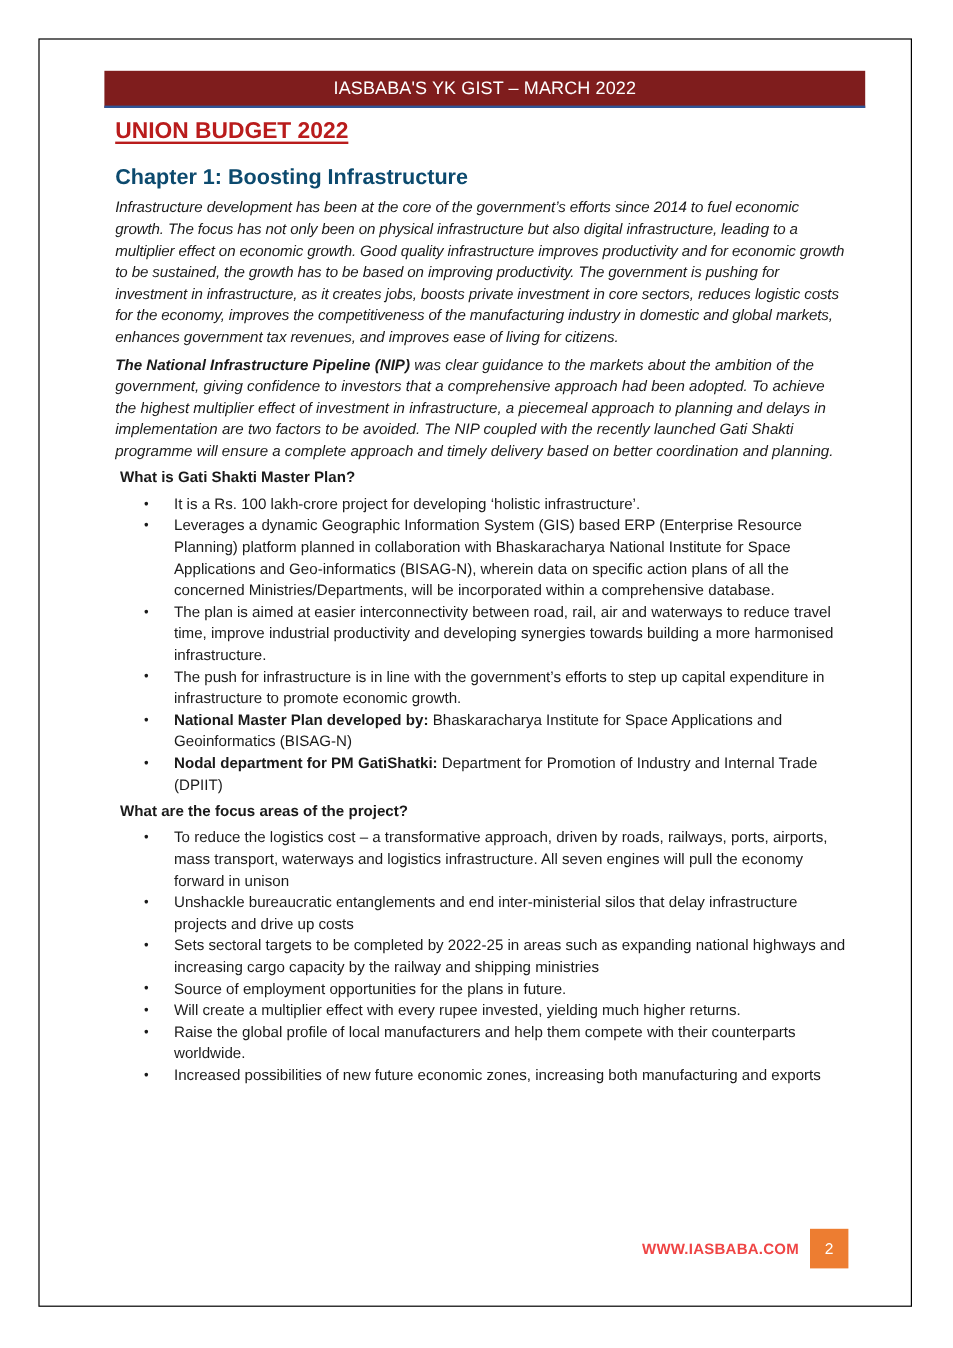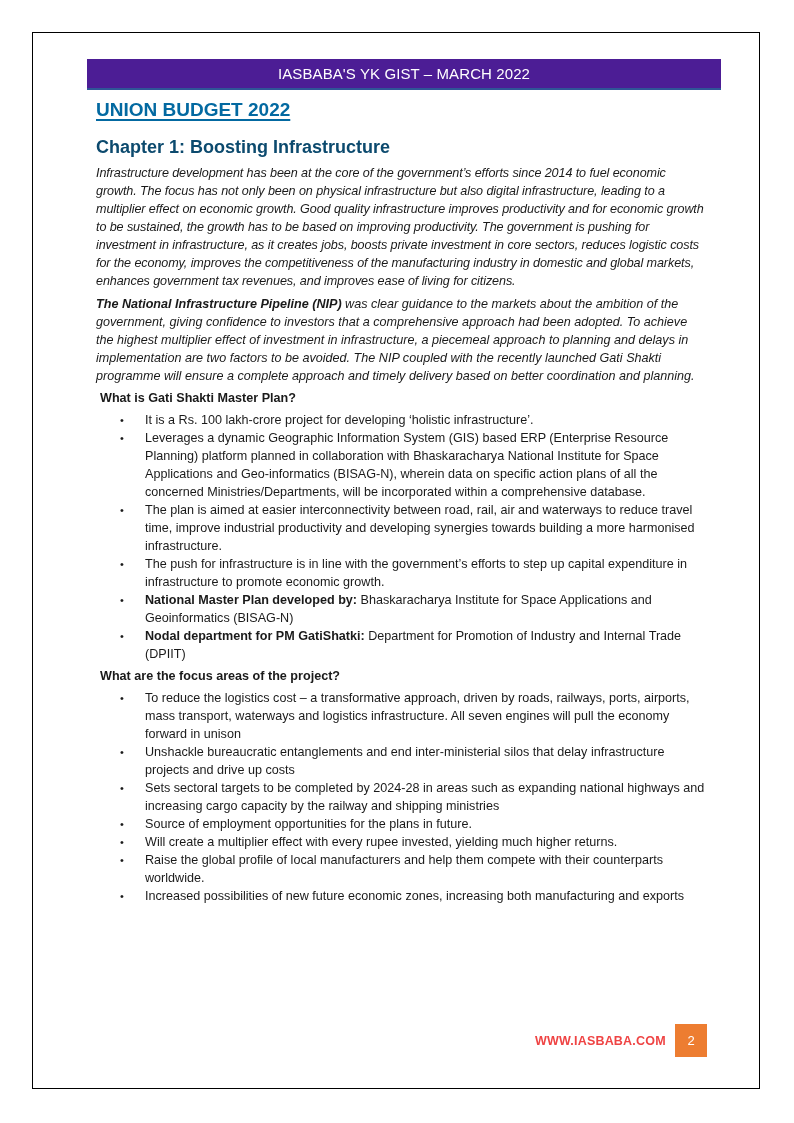--- a/index.html
+++ b/index.html
@@ -1,24 +1,24 @@
 <!DOCTYPE html>
 <html><head>
 <meta charset="utf-8">
 <style>
   html, body { margin: 0; padding: 0; background: #ffffff; }
   body { width: 794px; height: 1123px; position: relative; overflow: hidden;
          font-family: "Liberation Sans", "DejaVu Sans", sans-serif; color: #1a1a1a; }
   .page-border { position: absolute; left: 32px; top: 32px; width: 728px; height: 1057px;
                  border: 1.3px solid #000; box-sizing: border-box; }
   .header-bar { position: absolute; left: 87px; top: 59px; width: 634px; height: 31px;
-                background: #4c1d95; border-bottom: 2px solid #2f5597; box-sizing: border-box;
+                background: #7f1d1d; border-bottom: 2px solid #2f5597; box-sizing: border-box;
                 color: #ffffff; font-size: 15px; text-align: center; line-height: 30px; letter-spacing: 0.1px; }
   .content { position: absolute; left: 96px; top: 96px; width: 610px; }
-  .union-title { color: #0369a1; font-weight: bold; font-size: 19px; text-decoration: underline;
+  .union-title { color: #b91c1c; font-weight: bold; font-size: 19px; text-decoration: underline;
                  text-decoration-thickness: 1.5px; text-underline-offset: 3px; margin: 0; height: 28px; line-height: 28px; }
   .chapter-title { color: #0c4a6e; font-weight: bold; font-size: 18px; margin: 12px 0 0 0; line-height: 22px; }
   .para { font-size: 12.6px; line-height: 18px; margin: 0; }
   .intro { font-style: italic; margin-top: 6px; letter-spacing: -0.1px; }
   .nip { margin-top: 5px; font-style: italic; }
   .q-heading { font-weight: bold; font-size: 12.6px; line-height: 18px; margin: 4px; }
   ul.bullets { list-style: none; margin: 0; padding: 0; }
   ul.bullets li { position: relative; padding-left: 49px; font-size: 12.6px; line-height: 18px; }
   ul.bullets li .bullet { position: absolute; left: 24px; top: 0; font-size: 11px; line-height: 18px; }
   .b { font-weight: bold; }
@@ -50,21 +50,21 @@
     <li><span class="bullet">•</span><span class="b"></span><span>The plan is aimed at easier interconnectivity between road, rail, air and waterways to reduce travel time, improve industrial productivity and developing synergies towards building a more harmonised infrastructure.</span></li>
     <li><span class="bullet">•</span><span class="b"></span><span>The push for infrastructure is in line with the government’s efforts to step up capital expenditure in infrastructure to promote economic growth.</span></li>
     <li><span class="bullet">•</span><span class="b">National Master Plan developed by:</span><span> Bhaskaracharya Institute for Space Applications and Geoinformatics (BISAG-N)</span></li>
     <li><span class="bullet">•</span><span class="b">Nodal department for PM GatiShatki:</span><span> Department for Promotion of Industry and Internal Trade (DPIIT)</span></li>
   </ul>
 
   <p class="q-heading">What are the focus areas of the project?</p>
   <ul class="bullets">
     <li><span class="bullet">•</span><span>To reduce the logistics cost – a transformative approach, driven by roads, railways, ports, airports, mass transport, waterways and logistics infrastructure. All seven engines will pull the economy forward in unison</span></li>
     <li><span class="bullet">•</span><span>Unshackle bureaucratic entanglements and end inter-ministerial silos that delay infrastructure projects and drive up costs</span></li>
-    <li><span class="bullet">•</span><span>Sets sectoral targets to be completed by 2024-28 in areas such as expanding national highways and increasing cargo capacity by the railway and shipping ministries</span></li>
+    <li><span class="bullet">•</span><span>Sets sectoral targets to be completed by 2022-25 in areas such as expanding national highways and increasing cargo capacity by the railway and shipping ministries</span></li>
     <li><span class="bullet">•</span><span>Source of employment opportunities for the plans in future.</span></li>
     <li><span class="bullet">•</span><span>Will create a multiplier effect with every rupee invested, yielding much higher returns.</span></li>
     <li><span class="bullet">•</span><span>Raise the global profile of local manufacturers and help them compete with their counterparts worldwide.</span></li>
     <li><span class="bullet">•</span><span>Increased possibilities of new future economic zones, increasing both manufacturing and exports</span></li>
   </ul>
 </div>
 
 <div class="footer-site">WWW.IASBABA.COM</div>
 <div class="page-num">
   <span>2</span>

